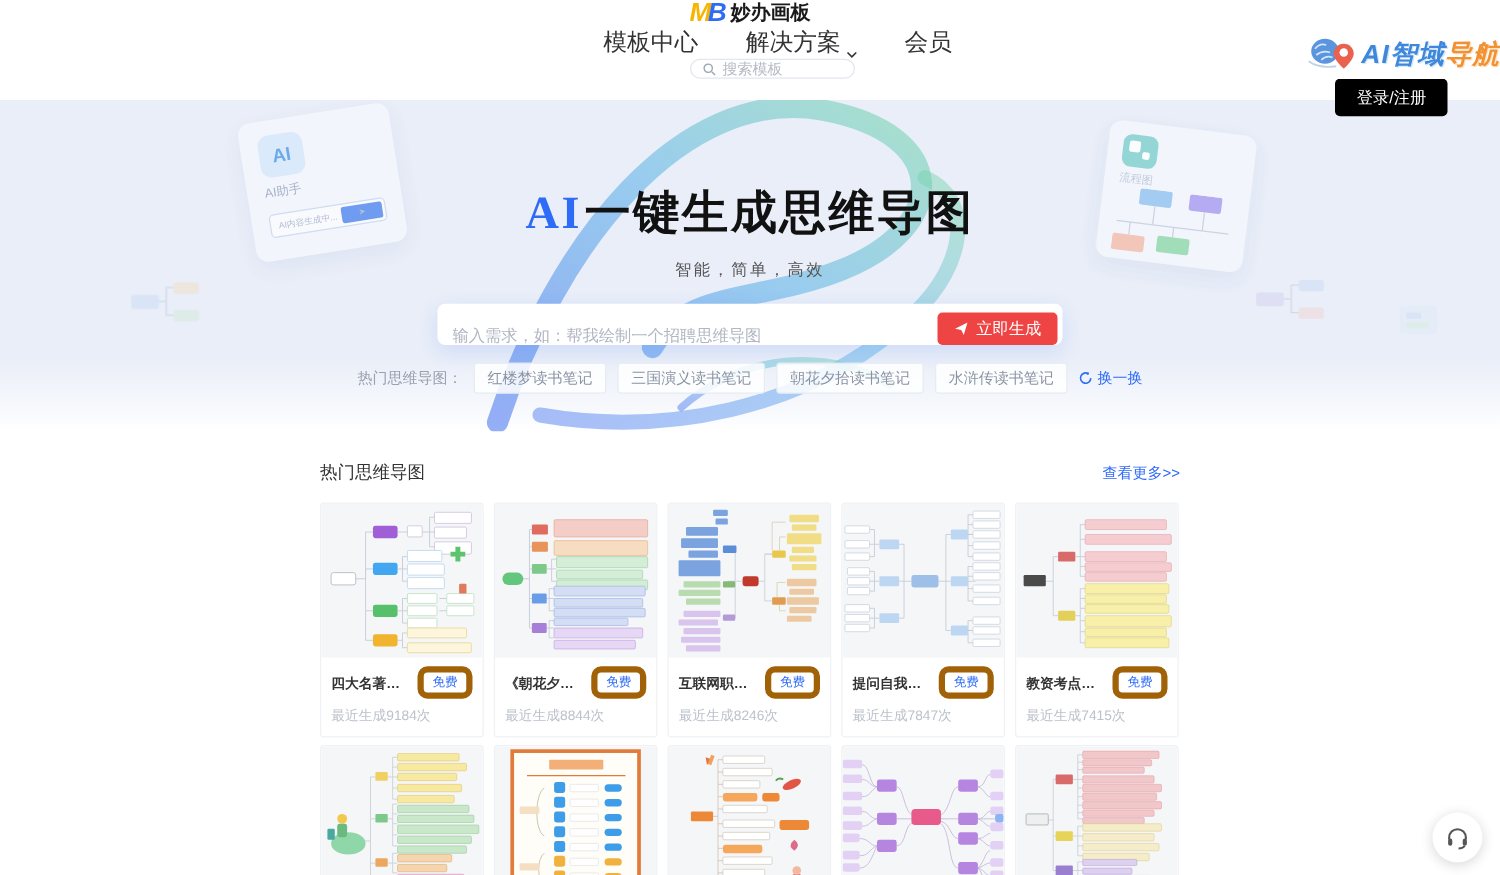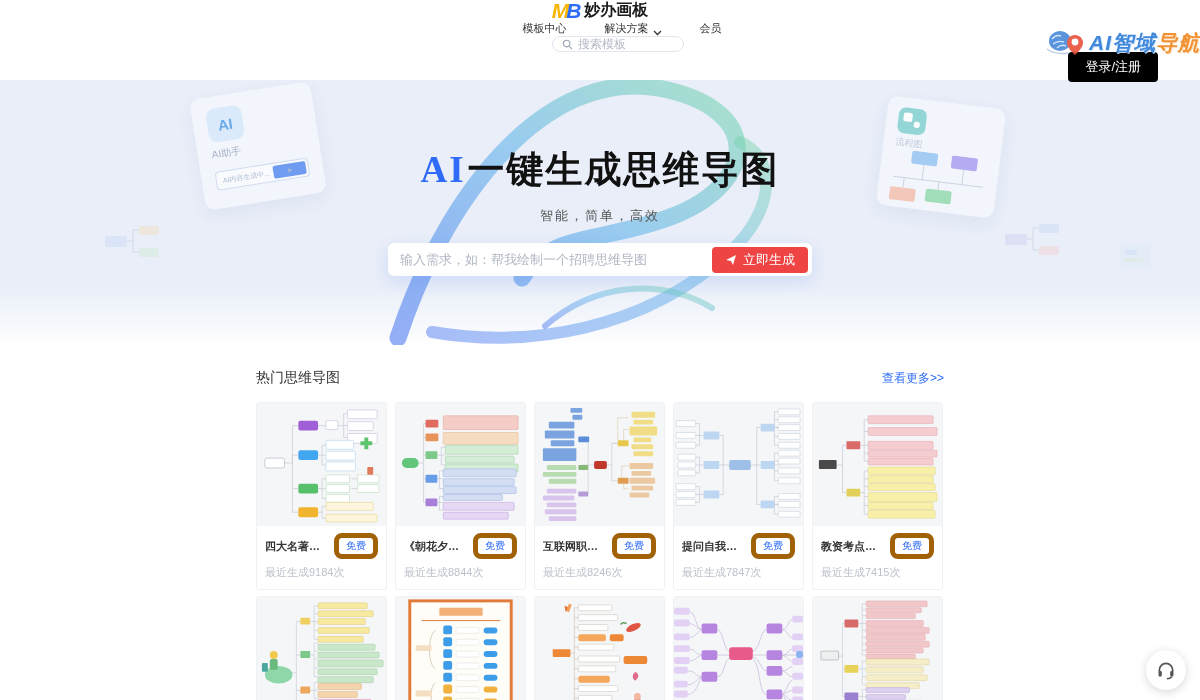--- a/index.html
+++ b/index.html
@@ -6,40 +6,40 @@
   html,body { width:1200px; height:700px; overflow:hidden; }
   body { font-family:"Liberation Sans","DejaVu Sans",sans-serif; background:#fff; position:relative; color:#333; }
 
   
   .navbar { height:40px; display:flex; align-items:center; padding:0 42px; background:#fff; position:relative; z-index:30;flex-direction:column; }
   .logo { display:flex; align-items:center; gap:6px; cursor:pointer; }
   .logo-mark { font-style:italic; font-weight:900; font-size:21px; letter-spacing:-3px; line-height:1; }
   .logo-mark .m { color:#f7b500; } .logo-mark .b { color:#2e6bf6; }
   .logo-text { font-size:16px; font-weight:bold; color:#1a1a1a; }
   .nav-items { display:flex; align-items:center; margin-left:44px; gap:38px; }
-  .nav-item { font-size:11px; color:#333; cursor:pointer; display:flex; align-items:flex-end; gap:4px; white-space:nowrap; }
+  .nav-item { font-size:19px; color:#333; cursor:pointer; display:flex; align-items:flex-end; gap:4px; white-space:nowrap; }
   .search-box { margin-left:36px; width:132px; height:23px; border:1px solid #e2e6ee; border-radius:12px; background:#fff; display:flex; align-items:center; padding:0 9px; gap:5px; }
   .search-box input { border:none; outline:none; width:90px; font-size:12px; color:#333; background:transparent; }
   .search-box input::placeholder { color:#b4bac6; }
   .login-btn { margin-left:auto; background:#000000; color:#fff; font-size:13px; border:none; border-radius:4px; padding:6px 17px; cursor:pointer; }
 
   
   .watermark { position:absolute; top:27px; right:0; z-index:40; display:flex; align-items:center; opacity:.9; pointer-events:none; }
   .wm-text { font-style:italic; font-weight:900; font-size:21px; letter-spacing:1px; }
   .wm-blue { color:#2a7bd8; text-shadow:1px 1px 0 #cfe4f7; }
   .wm-orange { color:#f0861c; text-shadow:1px 1px 0 #fbe2c4; }
 
   
   .hero { position:relative; height:265px; margin-top:40px; background:linear-gradient(180deg,#e9eef8 0%, #e9eef8 78%, #f6f8fc 92%, #ffffff 100%); overflow:visible; }
   .hero-deco { position:absolute; top:0; left:0; pointer-events:none; }
   .hero-inner { position:relative; z-index:5; text-align:center; padding-top:65px; }
   .hero-title { font-size:37px; font-weight:900; color:#111; letter-spacing:2px; }
   .hero-title .t-blue { color:#2e6bf6; font-family:"Liberation Serif","DejaVu Serif",serif; margin-right:2px; }
   .hero-sub { margin-top:12px; font-size:13px; color:#555; letter-spacing:2px; }
-  .hero-input-row { margin:18px auto 0; width:424px; height:33px; background:#fff; border-radius:6px; box-shadow:0 5px 16px rgba(46,107,246,.14); display:flex; align-items:center; padding:0 4px 0 12px; }
+  .hero-input-row { margin:18px auto 0; width:500px; height:33px; background:#fff; border-radius:6px; box-shadow:0 5px 16px rgba(46,107,246,.14); display:flex; align-items:flex-end; padding:0 4px 0 12px; }
   .hero-input-row input { flex:1; border:none; outline:none; font-size:13px; color:#333; background:transparent; }
   .hero-input-row input::placeholder { color:#b0b6c2; }
   .gen-btn { background:#ef4444; color:#fff; border:none; border-radius:4px; height:26px; padding:0 13px; font-size:13px; cursor:pointer; display:flex; align-items:center; gap:6px; }
   .tags-row { margin-top:14px; display:flex; justify-content:center; align-items:center; gap:9px; font-size:12px; }
   .tags-label { color:#99a1ae; }
   .tag-chip { background:rgba(255,255,255,.85); border:1px solid #e7ebf2; border-radius:3px; color:#8a93a3; padding:3px 10px; cursor:pointer; white-space:nowrap; }
   .refresh-link { color:#2e6bf6; cursor:pointer; display:flex; align-items:center; gap:4px; }
 
   
   .deco-card { position:absolute; background:rgba(255,255,255,.5); border-radius:10px; box-shadow:0 6px 18px rgba(90,120,180,.10); z-index:2; pointer-events:none; }
@@ -180,20 +180,34 @@
     <h1 class="hero-title"><span class="t-blue">AI</span><span>一键生成思维导图</span></h1>
     <div class="hero-sub">智能，简单，高效</div>
     <div class="hero-input-row">
       <input type="text" placeholder="输入需求，如：帮我绘制一个招聘思维导图" style="">
       <button class="gen-btn">
         <svg width="12" height="12" viewBox="0 0 12 12">
             <path d="M1 6 L11 1 L8 11 L6 7 Z" fill="#fff"></path>
           </svg>
         <span>立即生成</span>
       </button>
+    </div>
+    <div class="tags-row">
+      <span class="tags-label">热门思维导图：</span>
+      <span class="tag-chip">红楼梦读书笔记</span>
+      <span class="tag-chip">三国演义读书笔记</span>
+      <span class="tag-chip">朝花夕拾读书笔记</span>
+      <span class="tag-chip">水浒传读书笔记</span>
+      <span class="refresh-link">
+        <svg width="11" height="11" viewBox="0 0 12 12">
+            <path d="M10.5 6 A4.5 4.5 0 1 1 8.6 2.3" fill="none" stroke="#2e6bf6" stroke-width="1.4"></path>
+            <path d="M8.2 0.5 L9 2.6 L6.8 3.2 Z" fill="#2e6bf6"></path>
+          </svg>
+        <span>换一换</span>
+      </span>
     </div>
   </div>
 </section>
 
 <section class="section">
   <div class="section-head">
     <span class="section-title">热门思维导图</span>
     <span class="more-link">查看更多&gt;&gt;</span>
   </div>
 

